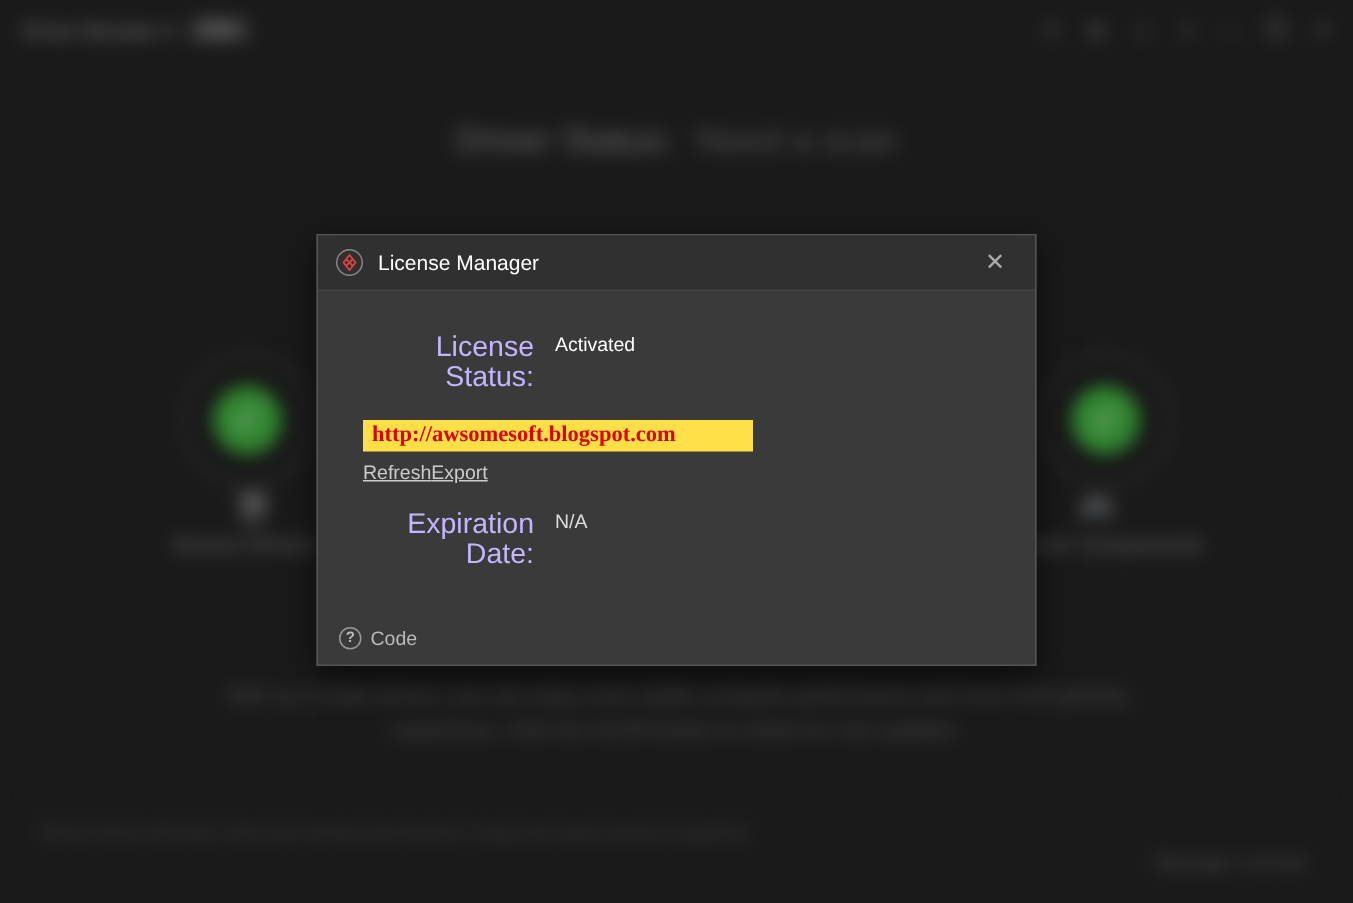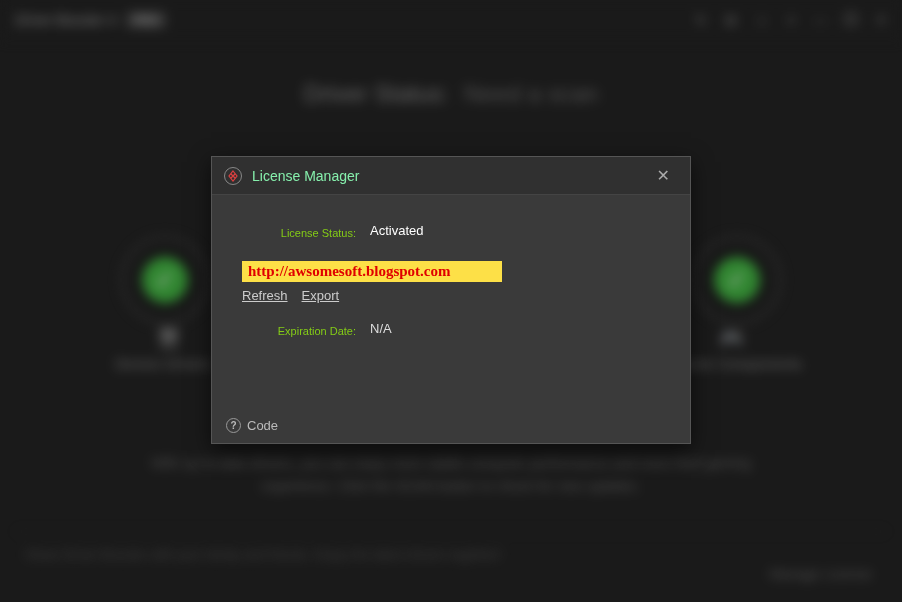--- a/index.html
+++ b/index.html
@@ -182,43 +182,43 @@
       border: 1px solid #888;
       display: flex;
       align-items: center;
       justify-content: center;
       color: #dd4040;
       font-size: 11px;
       font-weight: bold;
     }
     .modal-title {
       flex: 1;
-      color: #86efac;
+      color: #ffffff;
       font-size: 14px;
     }
     .modal-close {
       color: #aaa;
       cursor: pointer;
       font-size: 16px;
       padding: 4px 8px;
     }
     .modal-body {
       flex: 1;
       padding: 28px 30px 10px 30px;
     }
     .row {
       display: flex;
       align-items: flex-start;
       margin-bottom: 18px;
     }
     .row-label {
       width: 128px;
       text-align: right;
-      color: #84cc16;
-      font-size: 11px;
+      color: #c4b5fd;
+      font-size: 19px;
       padding-right: 14px;
       line-height: 20px;
     }
     .row-value {
       flex: 1;
       color: #ddd;
       font-size: 13px;
     }
     .activated {
       font-weight: normal;
@@ -230,21 +230,21 @@
       font-weight: bold;
       font-size: 15px;
       font-family: "Times New Roman", serif;
       padding: 2px 6px;
       display: inline-block;
       width: 260px;
     }
     .link-row {
       margin-top: 6px;
       display: flex;
-      gap: 14px;
+      gap: 0;
     }
     .link {
       color: #ccc;
       font-size: 13px;
       text-decoration: underline;
       cursor: pointer;
     }
     .exp-sub {
       color: #bbb;
       margin-top: 4px;

